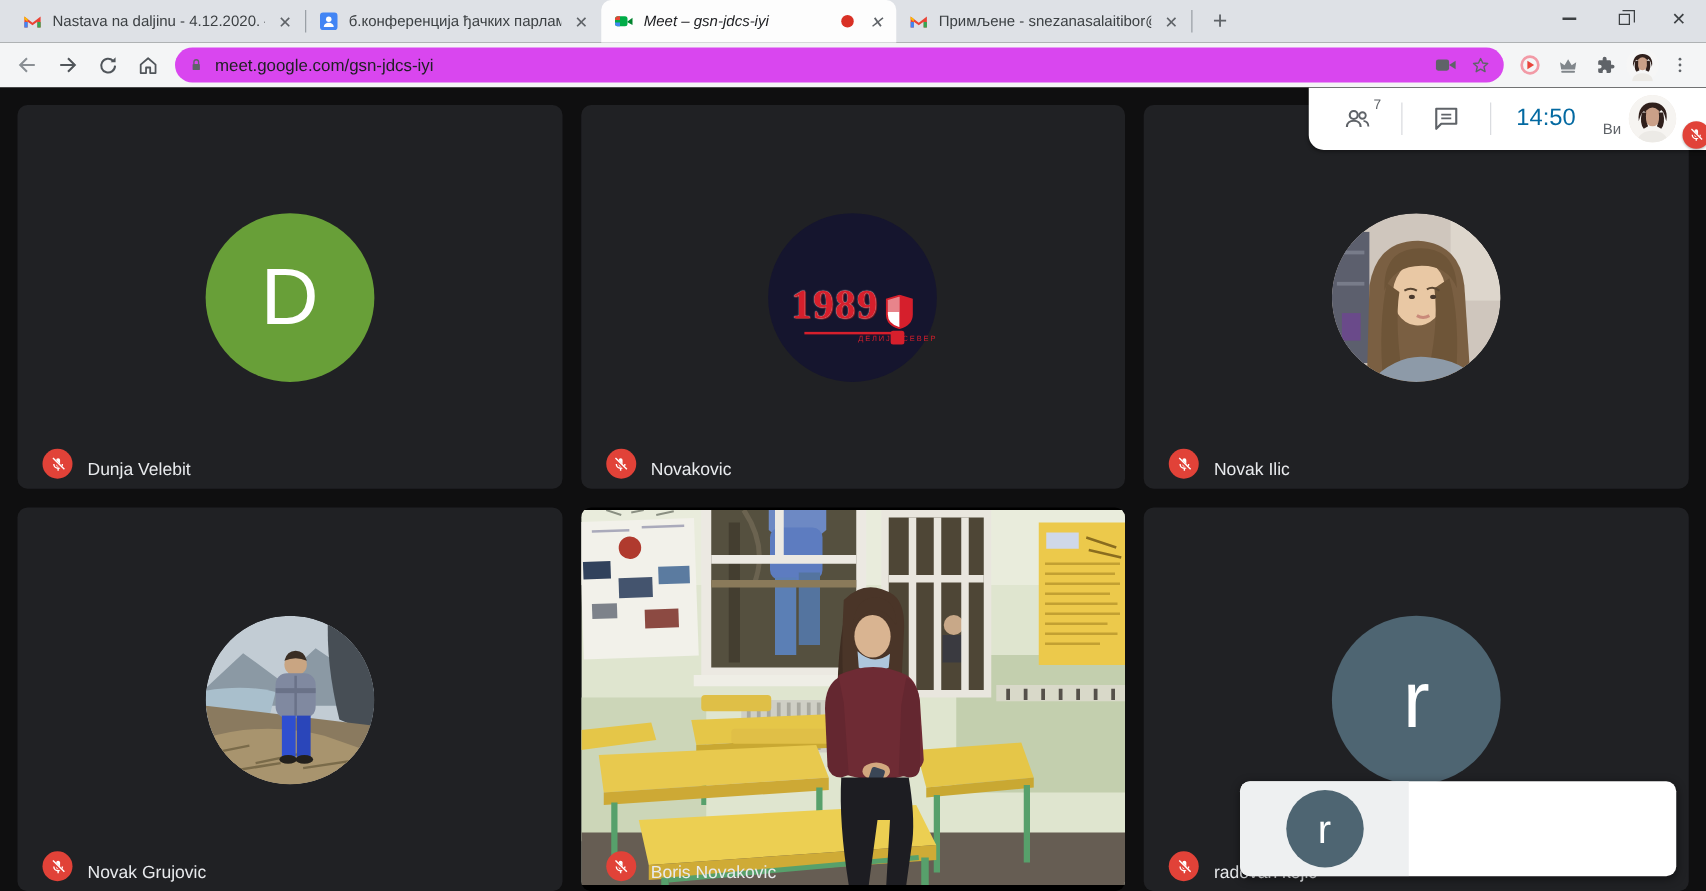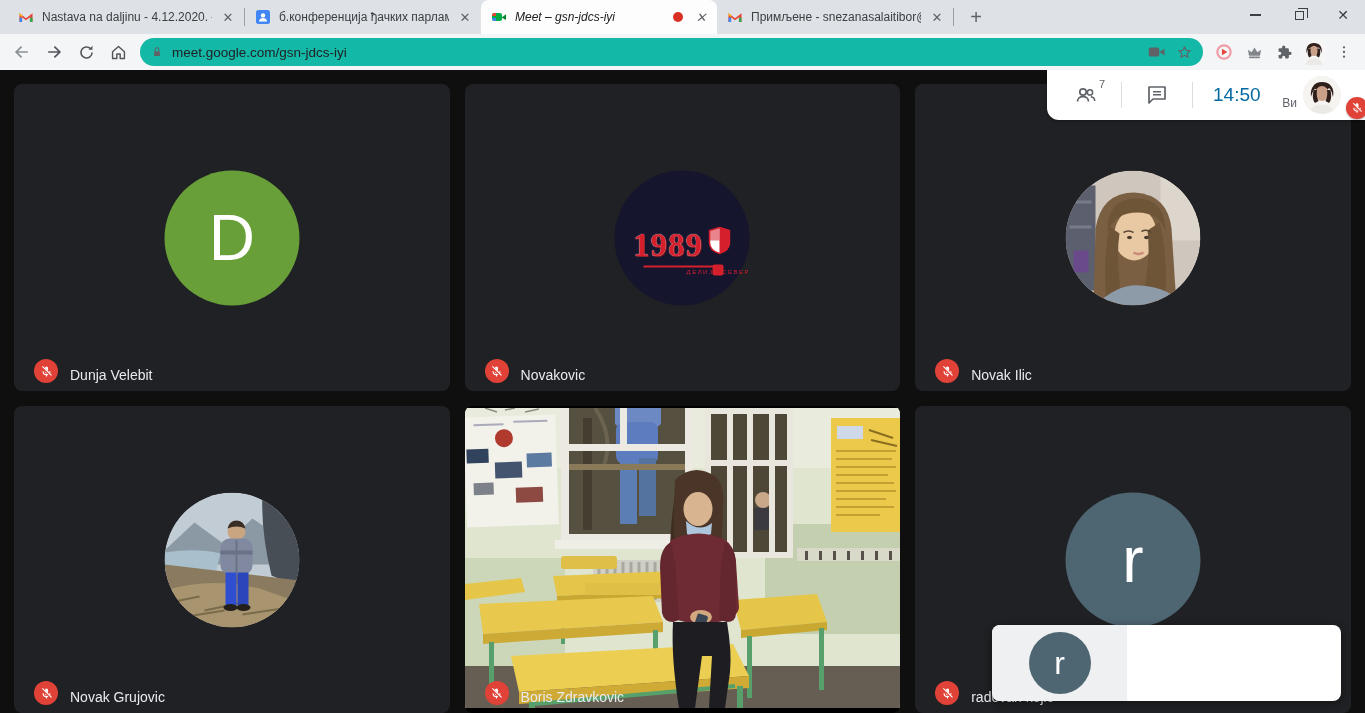--- a/index.html
+++ b/index.html
@@ -22,42 +22,42 @@
   .wincontrols { position:absolute; right:0; top:0; height:30px; display:flex; }
   .winbtn { width:44px; height:30px; display:flex; align-items:center; justify-content:center; color:#3c4043; }
   .winbtn .bar { width:11px; height:1.5px; background:#3c4043; }
   .winbtn .rest { width:9px; height:9px; border:1.2px solid #3c4043; position:relative; background:transparent; }
   .winbtn .rest:before { content:""; position:absolute; left:2px; top:-4px; width:9px; height:9px;
             border:1.2px solid #3c4043; border-left:none; border-bottom:none; }
   .winbtn .xg { font-size:14px; }
 
   .toolbar { height:36px; background:#f4f5f6; display:flex; align-items:center; padding:0 6px; }
   .navbtn { width:32px; height:32px; display:flex; align-items:center; justify-content:center; border-radius:50%; flex:none; }
-  .urlpill { flex:1; height:28px; background:#14b8a6; border-radius:14px; margin:0 6px; display:flex;
+  .urlpill { flex:1; height:28px; background:#d946ef; border-radius:14px; margin:0 6px; display:flex;
              align-items:center; padding:0 10px; min-width:0; }
   .urltext { flex:1; font-size:13.5px; color:#202124; white-space:nowrap; overflow:hidden; }
   .extbtn { width:30px; height:30px; display:flex; align-items:center; justify-content:center; flex:none; }
 
   
   .meet { position:relative; width:1365px; height:643px; background:#0f0f10; overflow:hidden; }
   .grid { position:absolute; left:14px; top:14px; width:1337px; display:grid;
           grid-template-columns:435.6px 435.6px 435.6px; grid-template-rows:307px 307px; gap:15px; }
   .tile { background:#202124; border-radius:8px; position:relative; overflow:hidden; }
   .tile.video { background:#000; }
   .bigavatar { position:absolute; left:50%; top:50%; transform:translate(-50%,-50%);
                width:135px; height:135px; border-radius:50%; display:flex; align-items:center; justify-content:center; }
   .bigavatar .letter { color:#fff; font-size:64px; font-weight:400; }
   .plabel { position:absolute; left:20px; bottom:8px; display:flex; align-items:flex-end; gap:12px; z-index:2; }
   .mutechip { width:24px; height:24px; border-radius:50%; background:#e14238; flex:none;
               display:flex; align-items:center; justify-content:center; }
   .pname { font-size:14px; font-weight:500; color:#e8eaed; white-space:nowrap; }
 
   
   .logo1989 { background:#15152e; flex-direction:column; }
-  .logo1989 .row { display:flex; align-items:flex-start; gap:5px;margin-top:26px; }
+  .logo1989 .row { display:flex; align-items:flex-end; gap:5px;margin-top:26px; }
   .logo1989 .yr { color:#d61f2c; font-size:33px; font-weight:bold; letter-spacing:1px;
                   text-shadow:0 0 1px #fff, 1px 1px 0 #7a0c12; font-family:"Liberation Serif", serif; }
   .logo1989 .cap { color:#d61f2c; font-size:6px; letter-spacing:1.5px; margin-top:1px; align-self:flex-end; }
   .logo1989 .underline { width:78px; height:2px; background:#d61f2c; margin-top:2px; }
   .logo1989 .minilogo { position:absolute; right:26px; bottom:30px; width:11px; height:11px; background:#d61f2c;
                   border-radius:2px; }
 
   
   .meetbar { position:absolute; top:0; right:0; width:318px; height:50px; background:#fff; z-index:6;
              border-radius:0 0 0 12px; box-shadow:0 1px 3px rgba(0,0,0,.35);
@@ -477,21 +477,21 @@
             <rect x="229" y="206" width="11" height="22" rx="2" fill="#3a4656"></rect>
           </g>
         <path d="M208 214h54q5 30 3 50l-5 36h-16l3 -52h-10l-7 52h-16q-8 -50 -6 -86z" fill="#1d1d22"></path>
       </svg>
       <div class="plabel">
         <span class="mutechip">
           <svg width="15" height="15" viewBox="0 0 24 24">
               <use href="#micoff"></use>
             </svg>
           </span>
-        <span class="pname">Boris Zdravkovic</span>
+        <span class="pname">Boris Novakovic</span>
       </div>
     </div>
 
     <div class="tile">
       <div class="bigavatar" style="background:#4e6572">
         <span class="letter">r</span>
       </div>
       <div class="plabel">
         <span class="mutechip">
           <svg width="15" height="15" viewBox="0 0 24 24">

